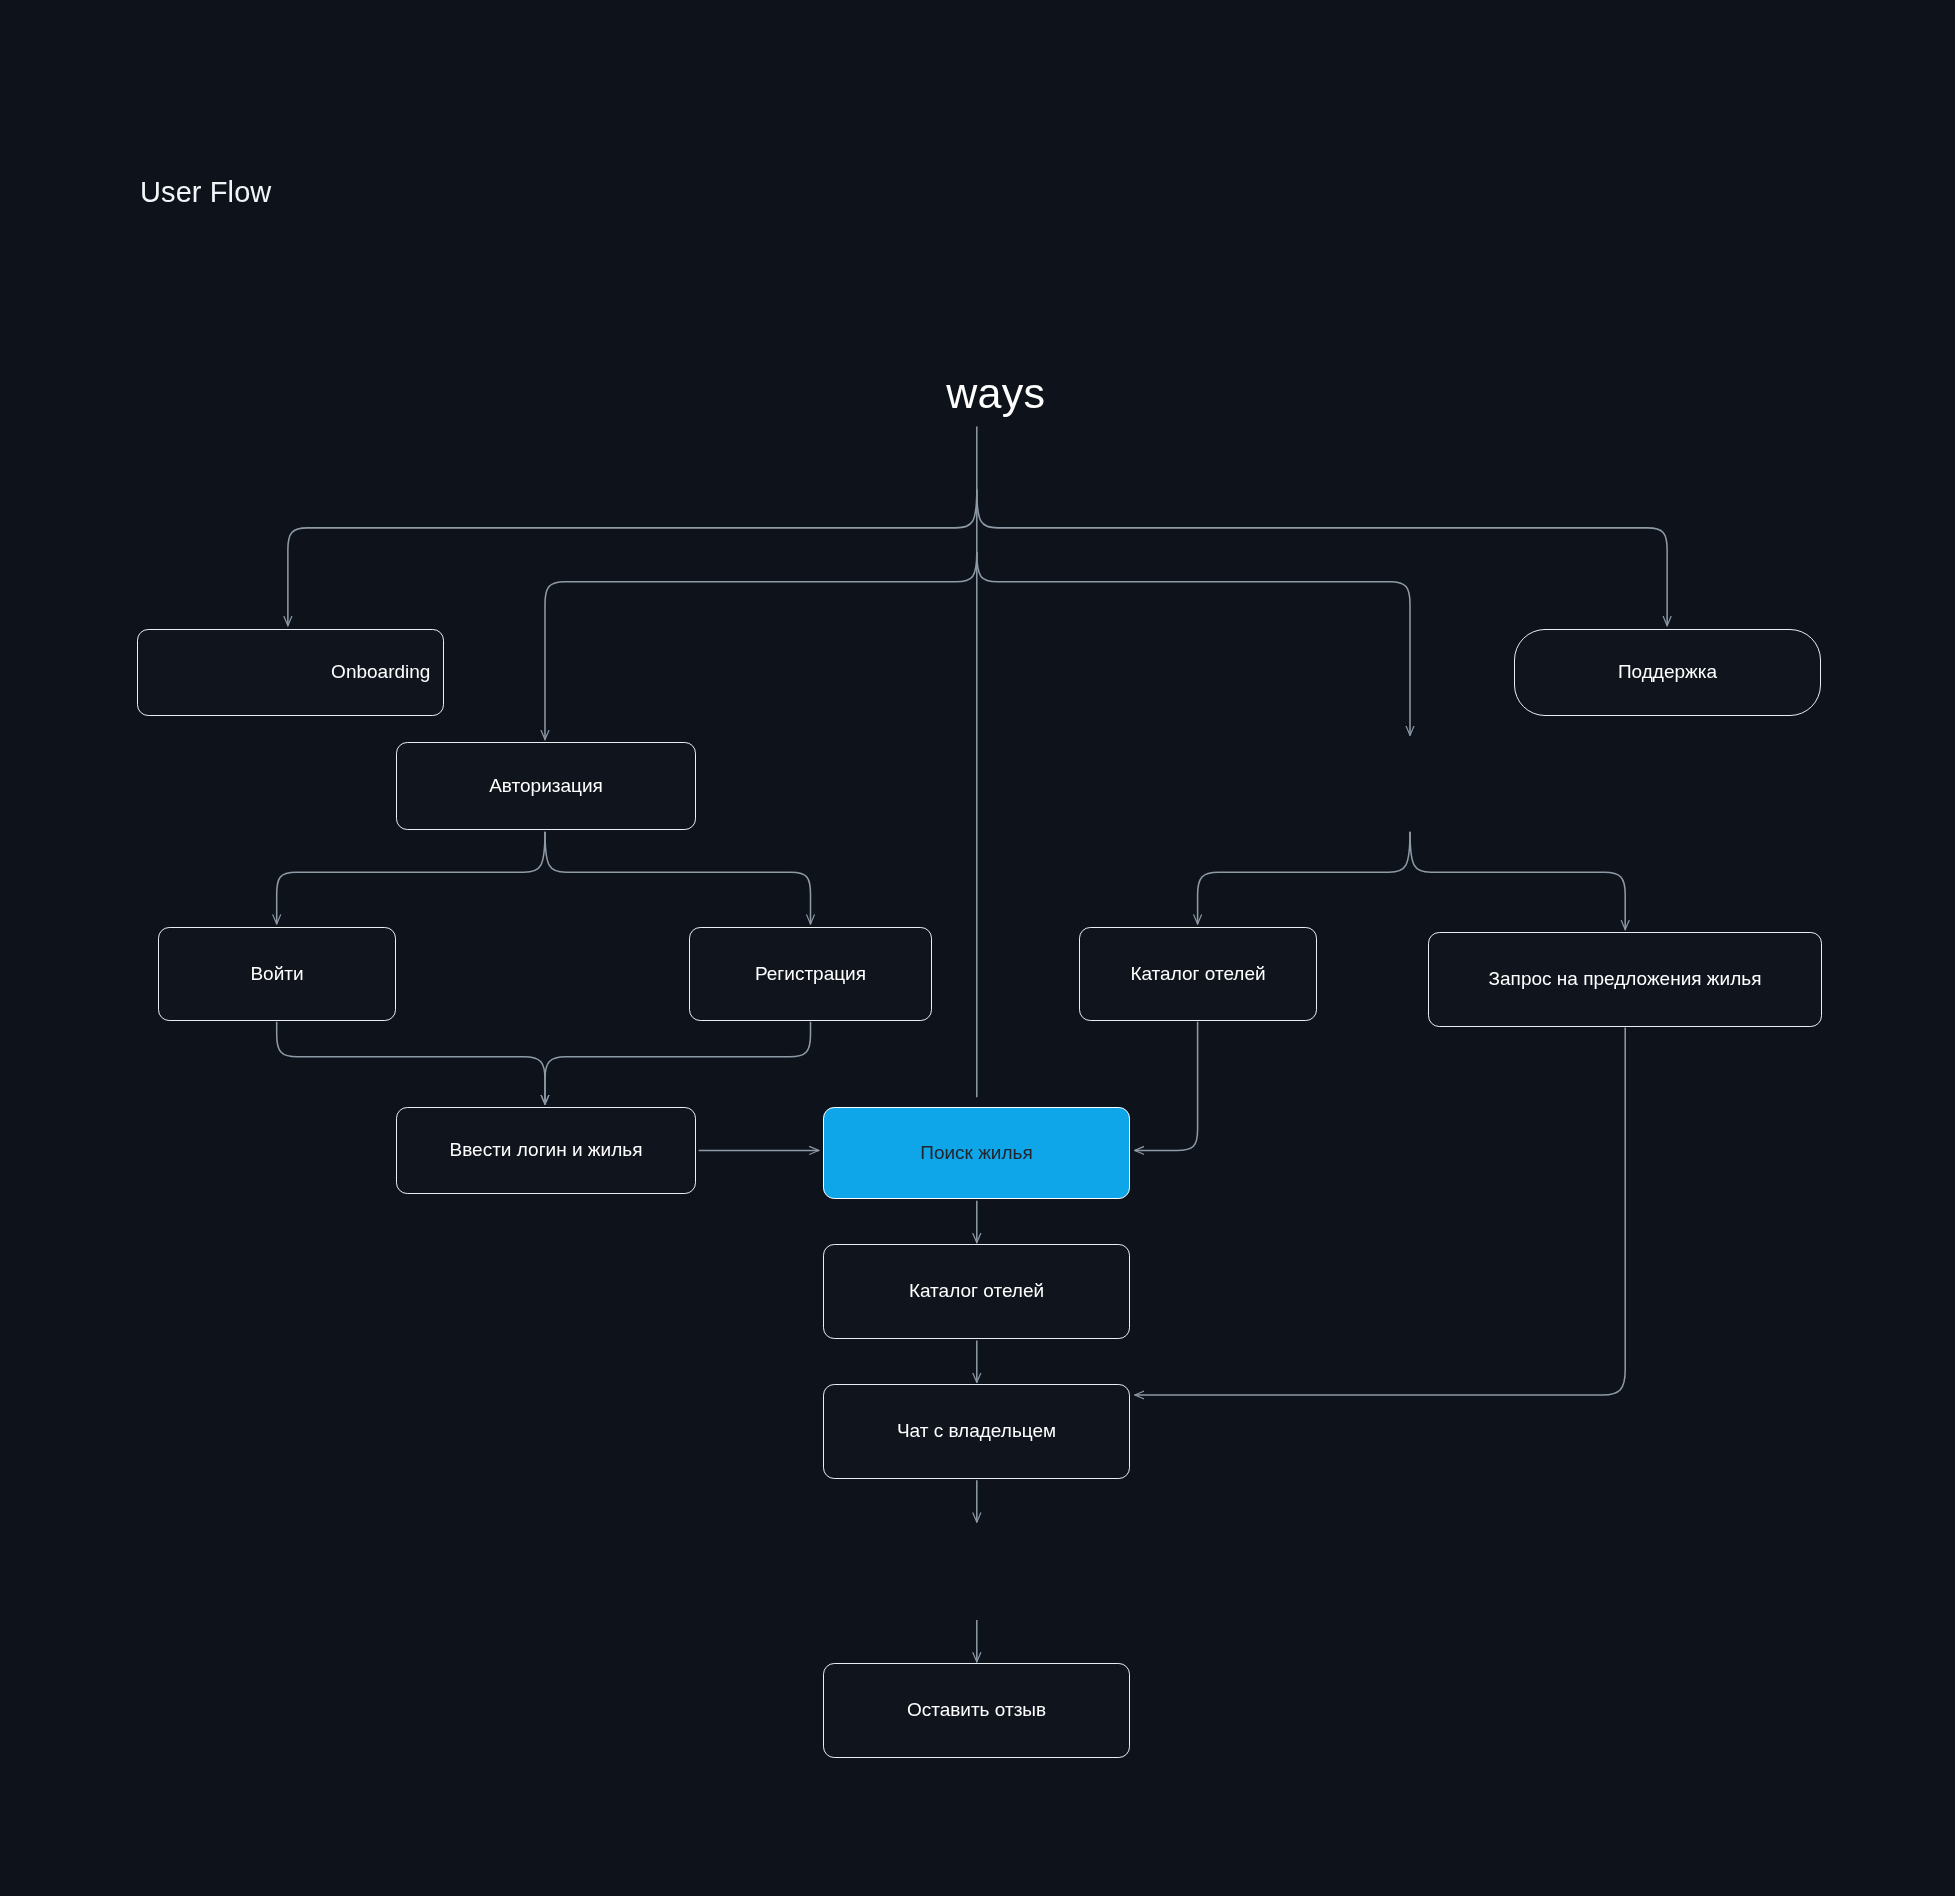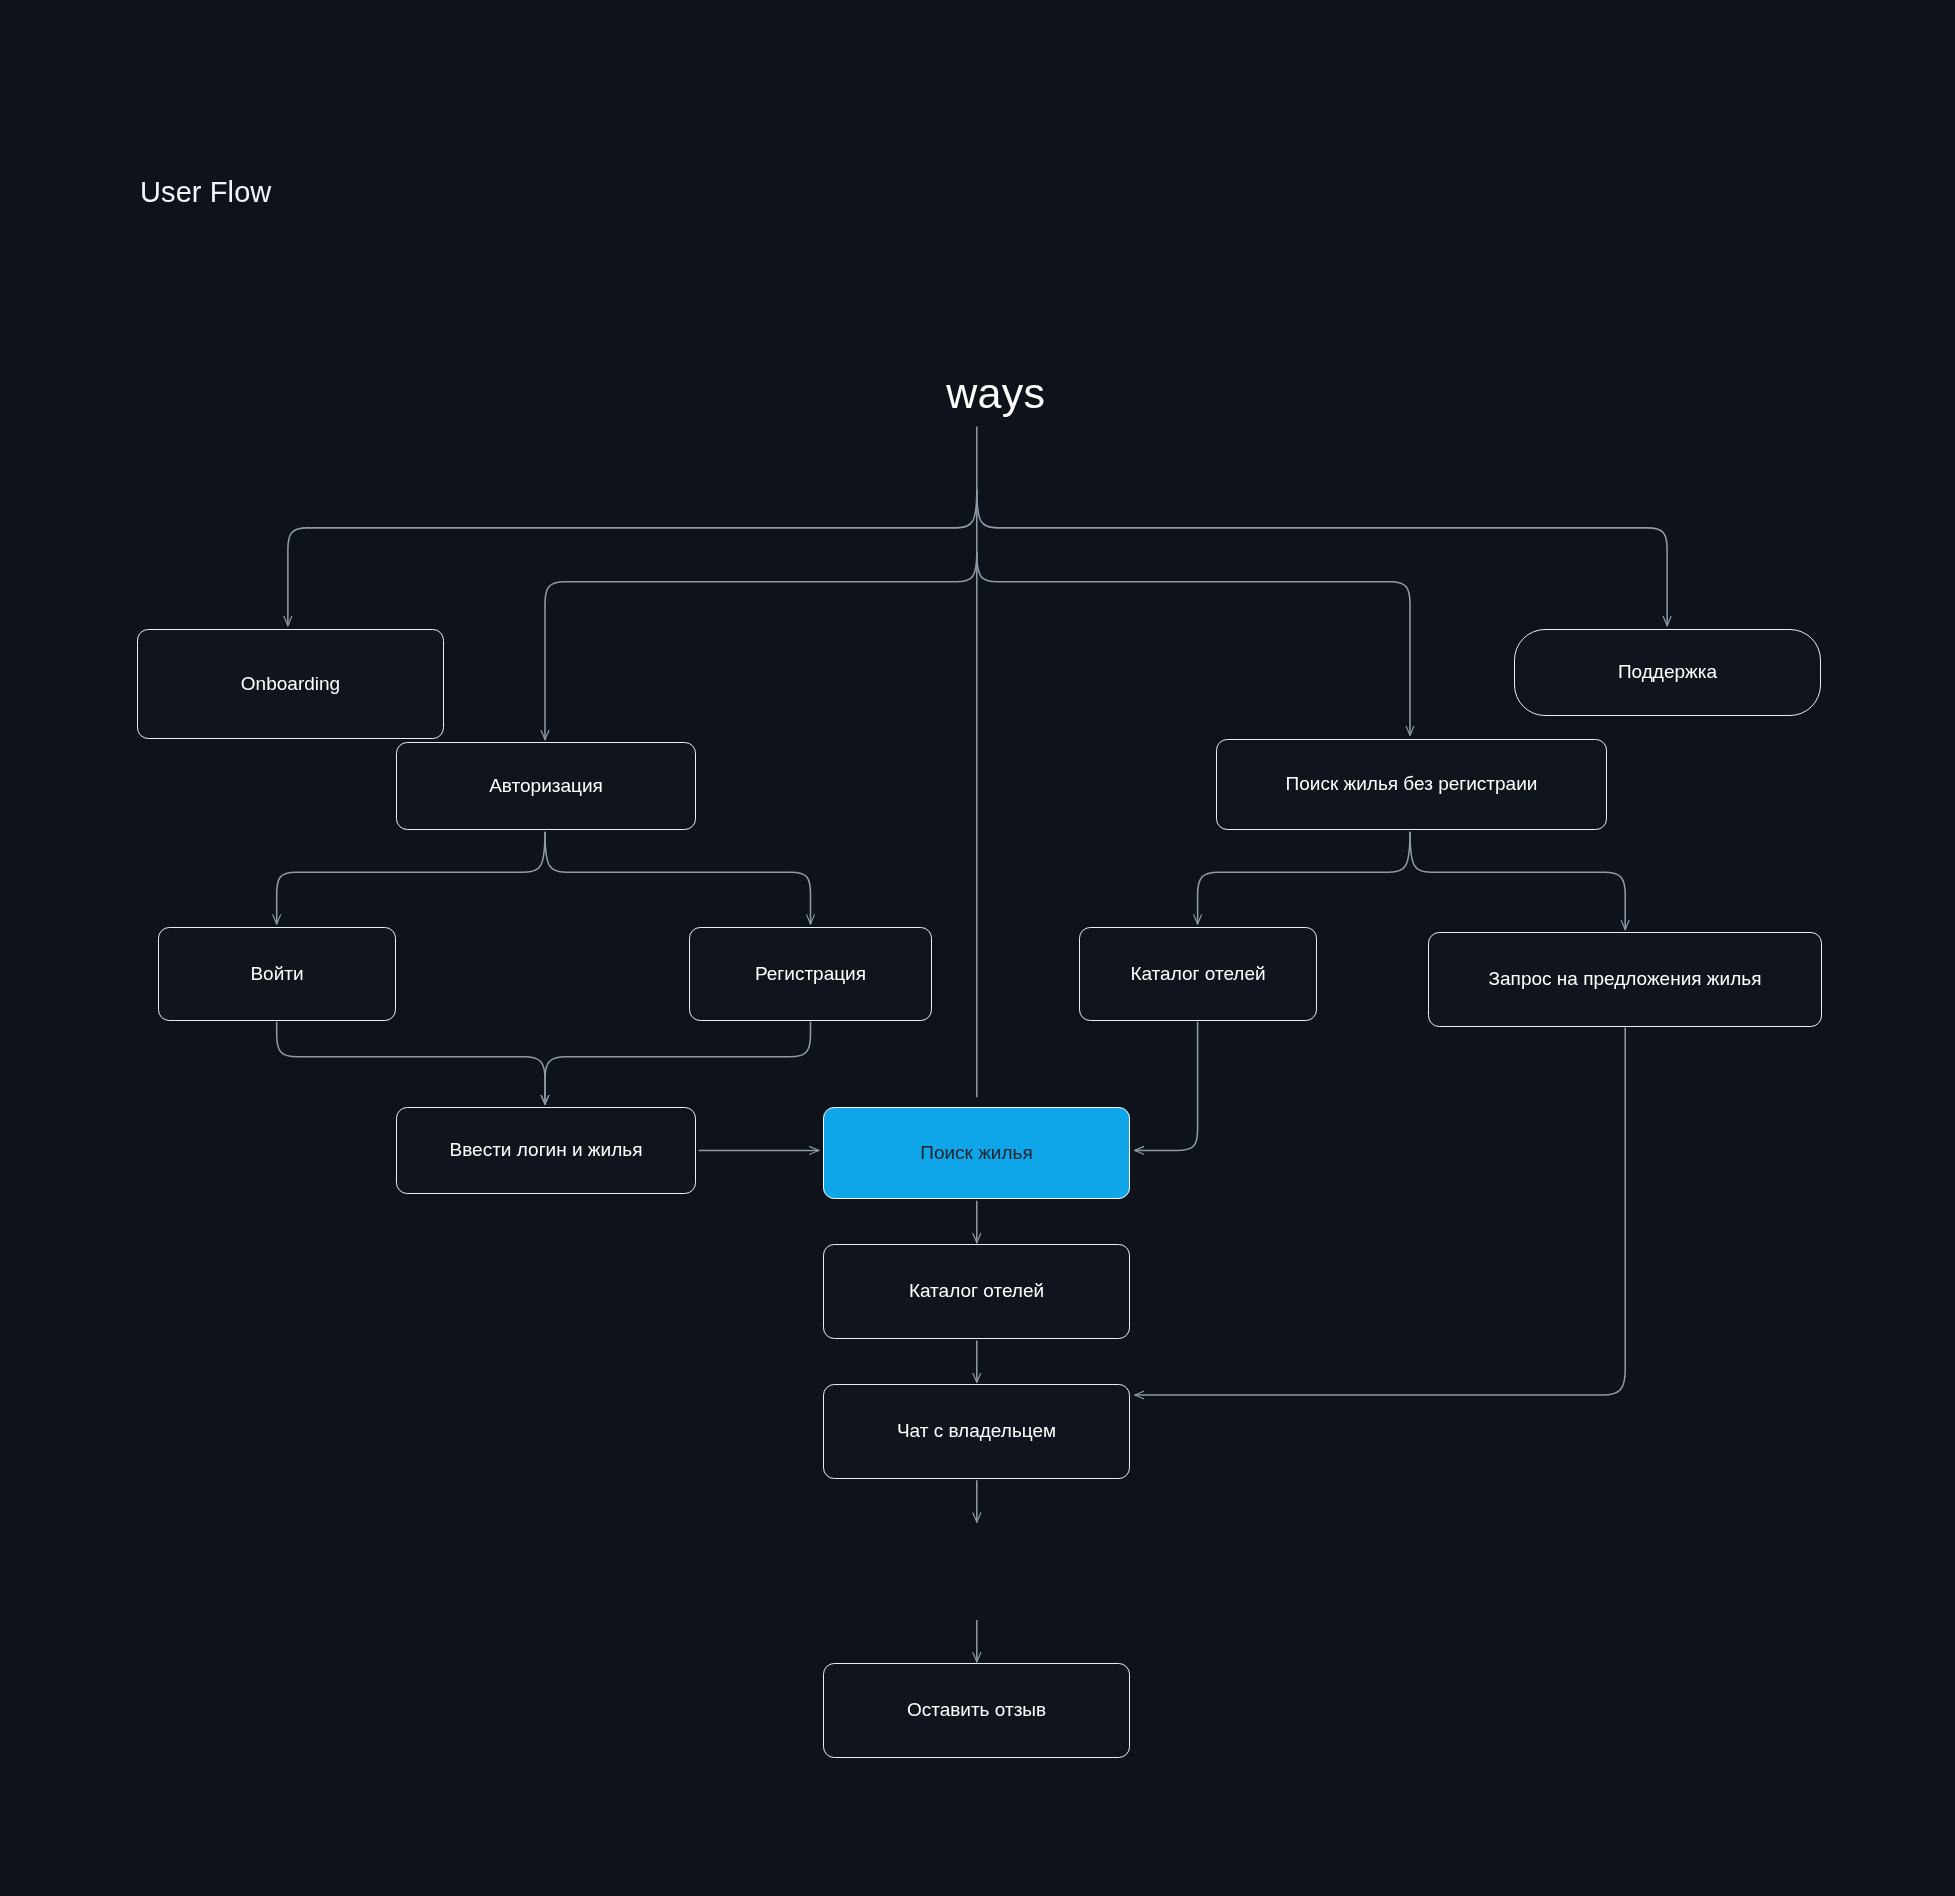--- a/index.html
+++ b/index.html
@@ -161,21 +161,21 @@
 
       <path d="M 1714 1462 L 1714 1616 C 1714 1640, 1708 1646, 1684 1646
                L 1624 1646" marker-end="url(#arrow)"></path>
 
       <path d="M 2326 1470 L 2326 1960 C 2326 1988, 2318 1996, 2294 1996
                L 1624 1996" marker-end="url(#arrow)"></path>
 
     </g>
   </svg>
 
-  <div class="node" style="left:137px;  top:629px;  width:307px; height:110px;">
+  <div class="node" style="left:137px;  top:629px;  width:307px; height:87px;justify-content:flex-end;">
     <span class="node-label">Onboarding</span>
   </div>
 
   <div class="node" style="left:396px;  top:742px; width:300px; height:88px;">
     <span class="node-label">Авторизация</span>
   </div>
 
   <div class="node" style="left:158px;  top:927px; width:238px; height:94px;">
     <span class="node-label">Войти</span>
   </div>
@@ -198,23 +198,20 @@
 
   <div class="node" style="left:823px; top:1384px; width:307px; height:95px;">
     <span class="node-label">Чат с владельцем</span>
   </div>
 
 
   <div class="node" style="left:823px; top:1663px; width:307px; height:95px;">
     <span class="node-label">Оставить отзыв</span>
   </div>
 
-  <div class="node" style="left:1216px; top:739px; width:391px; height:91px;">
-    <span class="node-label">Поиск жилья без регистраии</span>
-  </div>
 
   <div class="node" style="left:1079px; top:927px; width:238px; height:94px;">
     <span class="node-label">Каталог отелей</span>
   </div>
 
   <div class="node" style="left:1428px; top:932px; width:394px; height:95px;">
     <span class="node-label">Запрос на предложения жилья</span>
   </div>
 
   <div class="node" style="left:1514px; top:629px;  width:307px; height:87px;border-radius:31px;">

